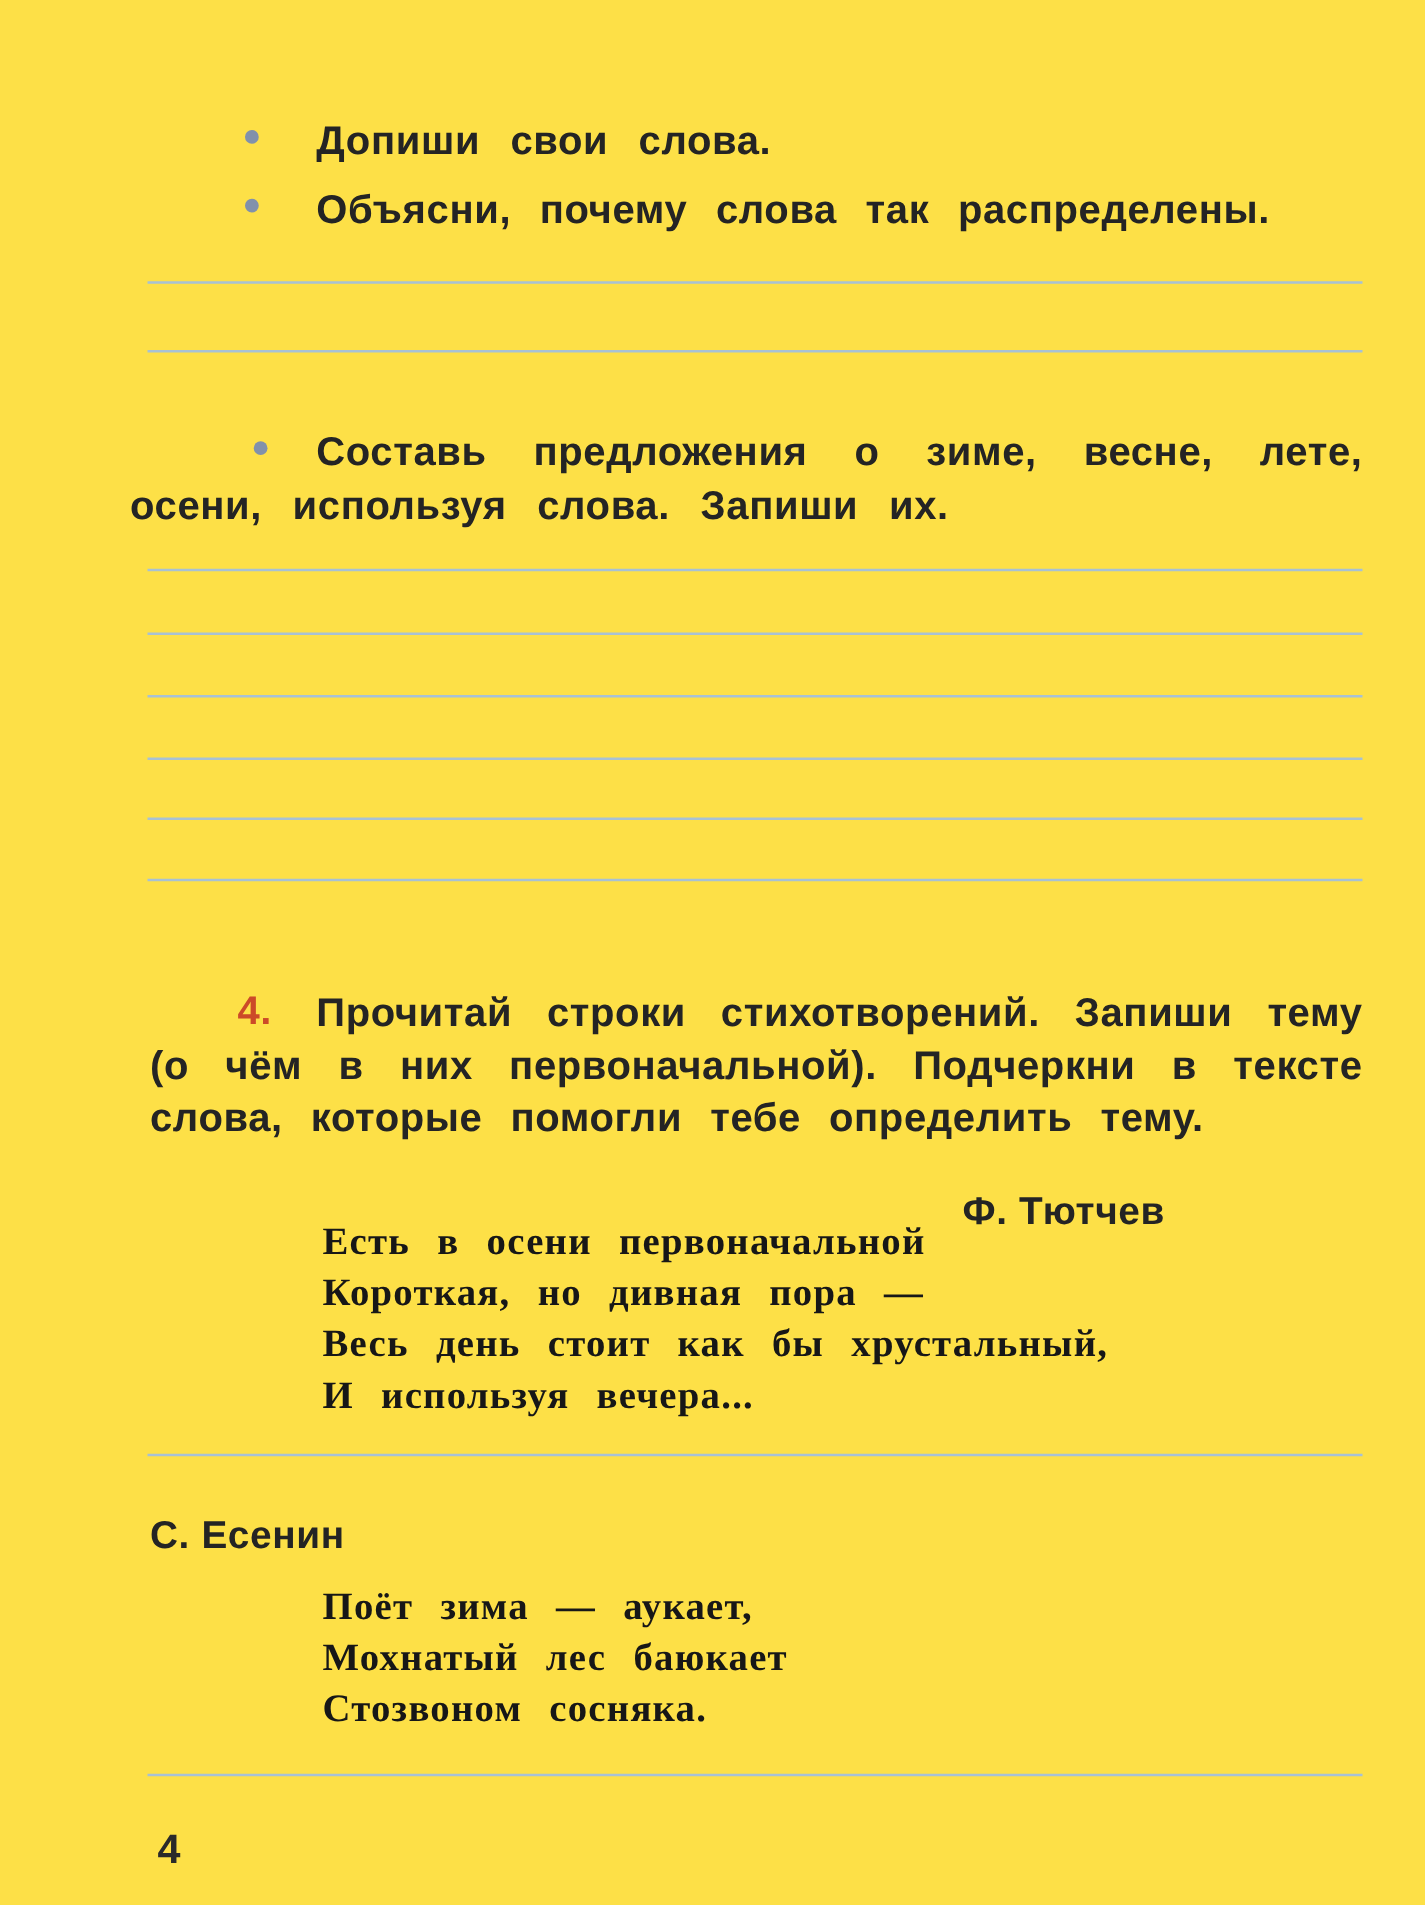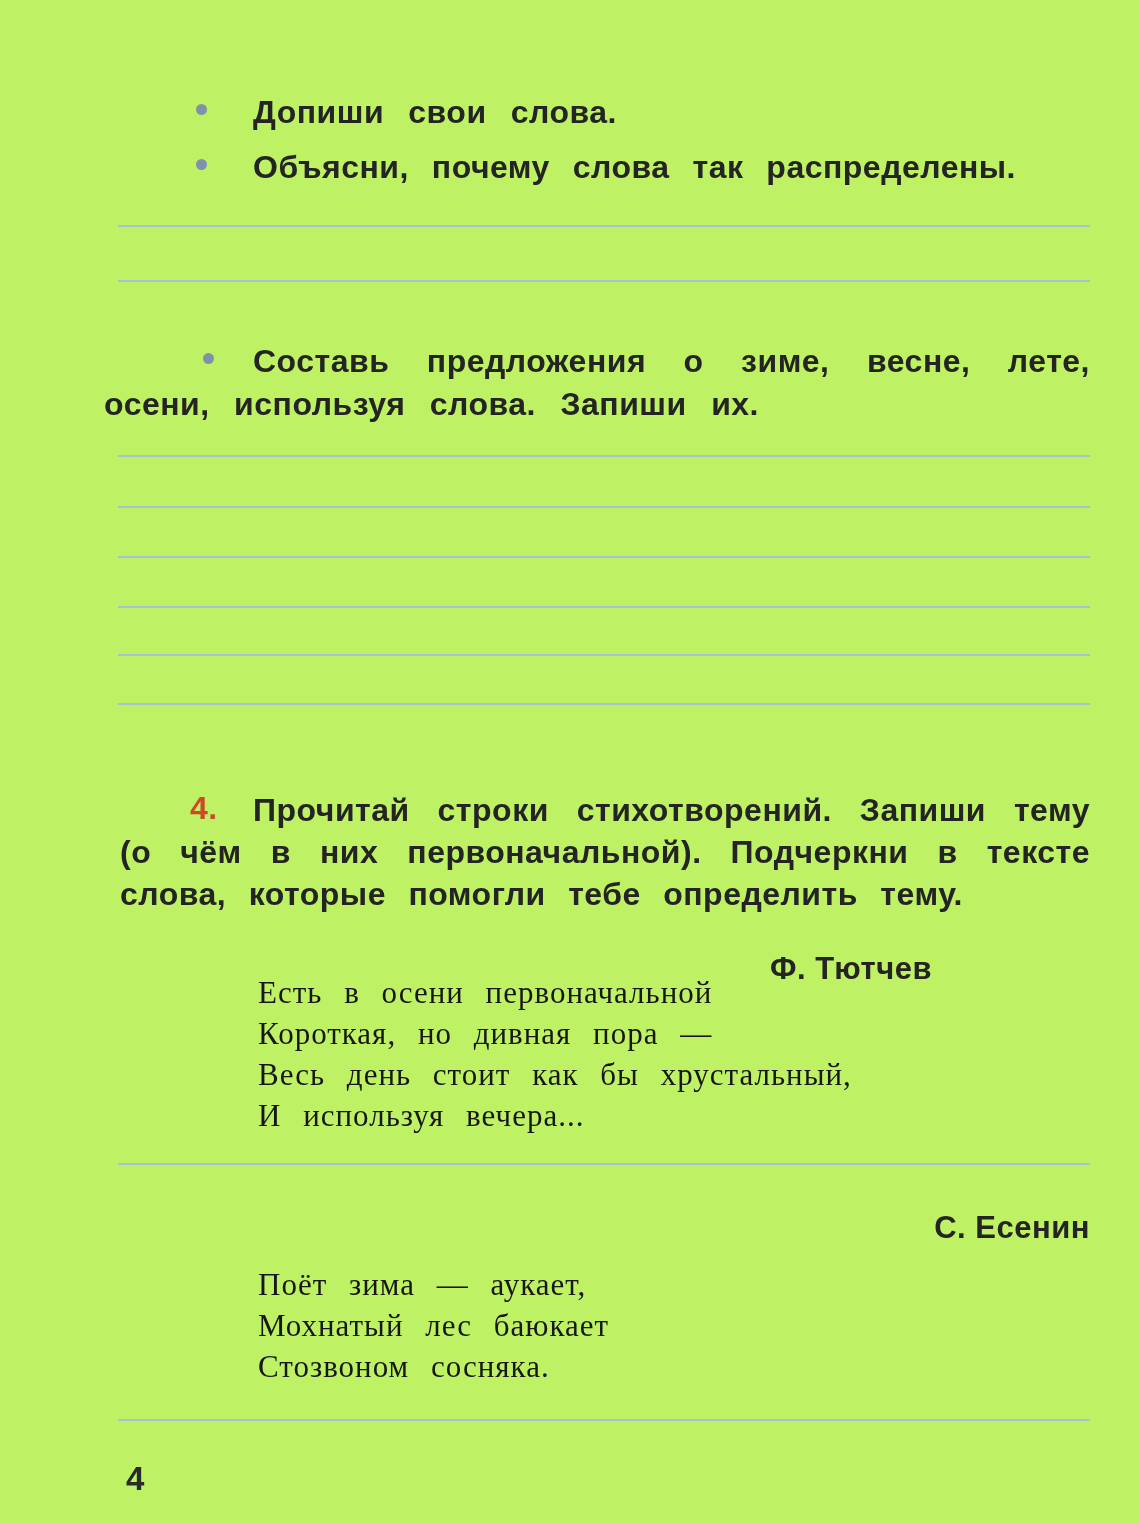--- a/index.html
+++ b/index.html
@@ -1,20 +1,20 @@
 <!DOCTYPE html>
 <html><head>
 <meta charset="utf-8">
 <style>
   html,body{margin:0;padding:0;background:#e9e9e9;}
   .page{
     position:relative;
     width:1140px;height:1524px;
     margin:0 auto;
-    background:#bef264;
+    background:#fde047;
     font-family:"Liberation Sans",sans-serif;
     color:#222222;
     overflow:hidden;
   }
   .abs{position:absolute;}
   .instr{
     font-size:32px;
     font-weight:600;
     letter-spacing:0.5px;
     line-height:1.25;
@@ -42,21 +42,21 @@
     color:#cc4a28;
     letter-spacing:0.5px;
   }
   .poem{
     font-family:"Liberation Serif","DejaVu Serif",serif;
     font-size:31px;
     letter-spacing:1px;
     word-spacing:13px;
     line-height:41px;
     color:#171717;
-    font-weight:400;
+    font-weight:700;
   }
   .author{
     font-size:31px;
     font-weight:600;
     letter-spacing:0.5px;
     color:#242424;
   }
   .pagenum{
     font-size:33px;
     font-weight:600;
@@ -97,21 +97,21 @@
 
   <div class="abs poem" style="left:258px;top:972px;">
     <div>Есть в осени первоначальной</div>
     <div>Короткая, но дивная пора —</div>
     <div>Весь день стоит как бы хрустальный,</div>
     <div>И используя вечера...</div>
   </div>
 
   <div class="rule" style="top:1163px;"></div>
 
-  <div class="abs author" style="left:120px;top:1210px;width:970px;text-align:right;">С. Есенин</div>
+  <div class="abs author" style="left:120px;top:1210px;width:970px;text-align:left;">С. Есенин</div>
 
   <div class="abs poem" style="left:258px;top:1264px;">
     <div>Поёт зима — аукает,</div>
     <div>Мохнатый лес баюкает</div>
     <div>Стозвоном сосняка.</div>
   </div>
 
   <div class="rule" style="top:1419px;"></div>
 
   <div class="abs pagenum" style="left:126px;top:1460px;">4</div>

